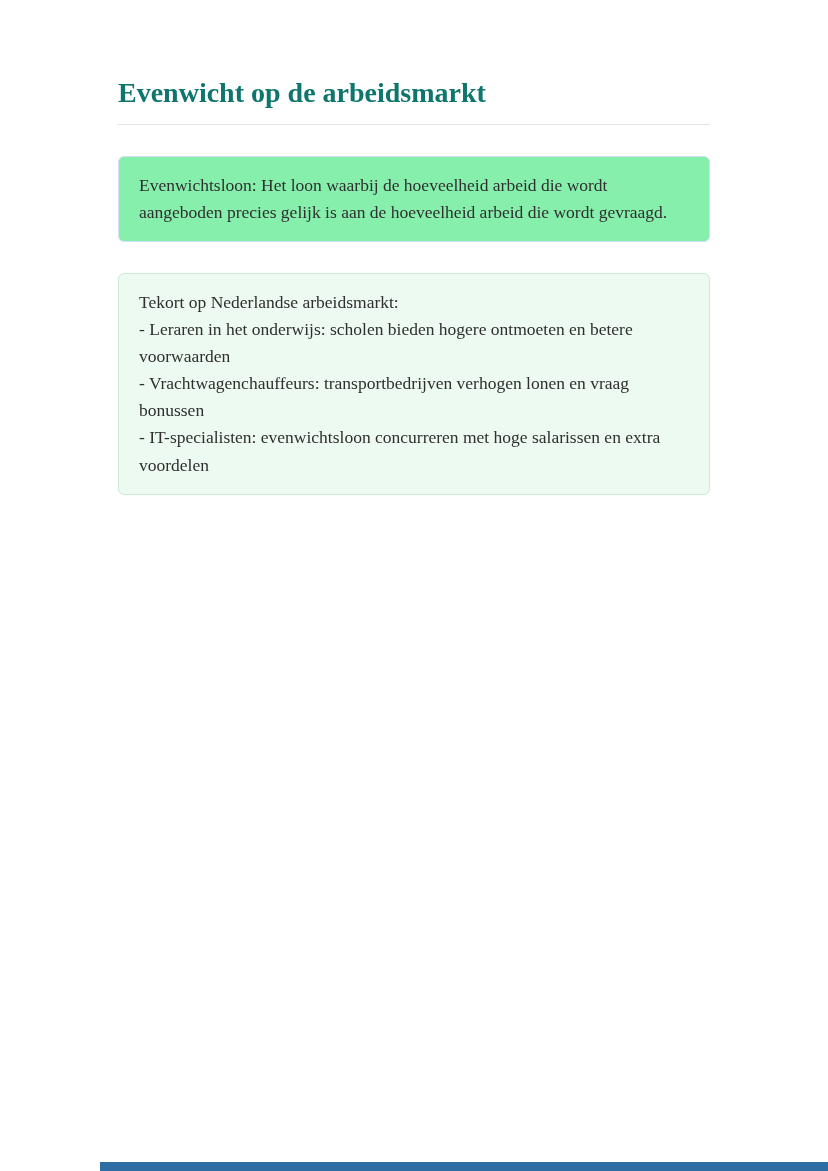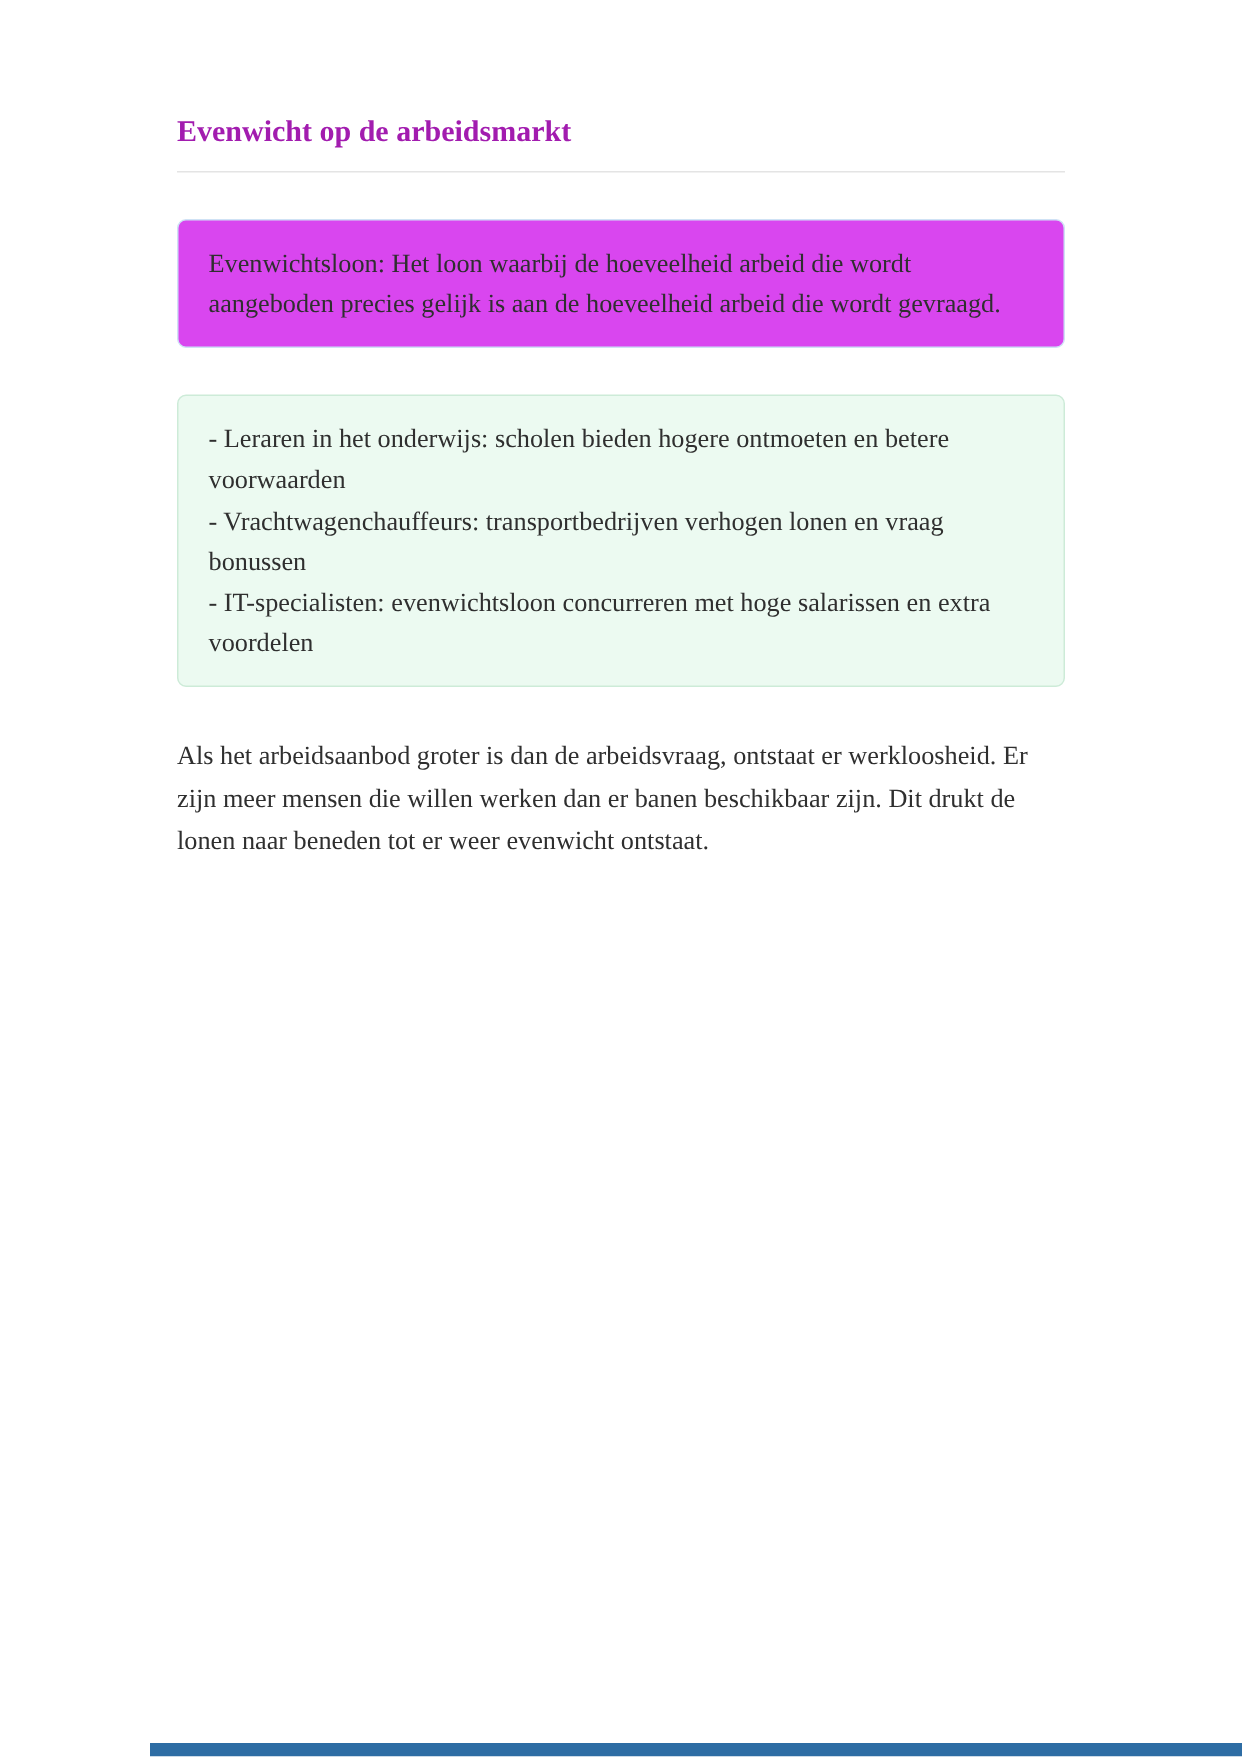--- a/index.html
+++ b/index.html
@@ -11,42 +11,42 @@
       font-family: "Liberation Serif", "DejaVu Serif", serif;
       color: #2f2f2f;
       overflow: hidden;
     }
     .page {
       width: 592px;
       margin: 0 auto;
       padding-top: 76px;
     }
     h1.title {
-      font-size: 20px;
+      font-size: 28px;
       line-height: 1.2;
       font-weight: bold;
-      color: #a21caf;
+      color: #0f766e;
       margin: 0 0 6px 0;
       padding-bottom: 14px;
       border-bottom: 1px solid #e4e4e4;
     }
     p.para {
       font-size: 17.5px;
       line-height: 1.64;
       margin: 27px 0;
     }
     .infobox {
       border-radius: 6px;
       padding: 15px 20px;
       margin: 31px 0;
       font-size: 17.5px;
       line-height: 1.55;
     }
     .infobox.blue {
-      background: #d946ef;
+      background: #86efac;
       border: 1px solid #cfe2f5;
     }
     .infobox.green {
       background: #ecfaf1;
       border: 1px solid #cdebd8;
     }
     .infobox .line {
       margin: 0;
     }
     .bottombar {
@@ -66,22 +66,22 @@
   <h1 class="title">Evenwicht op de arbeidsmarkt</h1>
 
 
   <div class="infobox blue">
     <p class="line">Evenwichtsloon: Het loon waarbij de hoeveelheid arbeid die wordt aangeboden precies gelijk is aan de hoeveelheid arbeid die wordt gevraagd.</p>
   </div>
 
 
 
   <div class="infobox green">
+    <div class="line">Tekort op Nederlandse arbeidsmarkt:</div>
     <div class="line">- Leraren in het onderwijs: scholen bieden hogere ontmoeten en betere voorwaarden</div>
     <div class="line">- Vrachtwagenchauffeurs: transportbedrijven verhogen lonen en vraag bonussen</div>
     <div class="line">- IT-specialisten: evenwichtsloon concurreren met hoge salarissen en extra voordelen</div>
   </div>
 
-  <p class="para">Als het arbeidsaanbod groter is dan de arbeidsvraag, ontstaat er werkloosheid. Er zijn meer mensen die willen werken dan er banen beschikbaar zijn. Dit drukt de lonen naar beneden tot er weer evenwicht ontstaat.</p>
 
 </div>
 
 <div class="bottombar"></div>
 
 </body></html>

